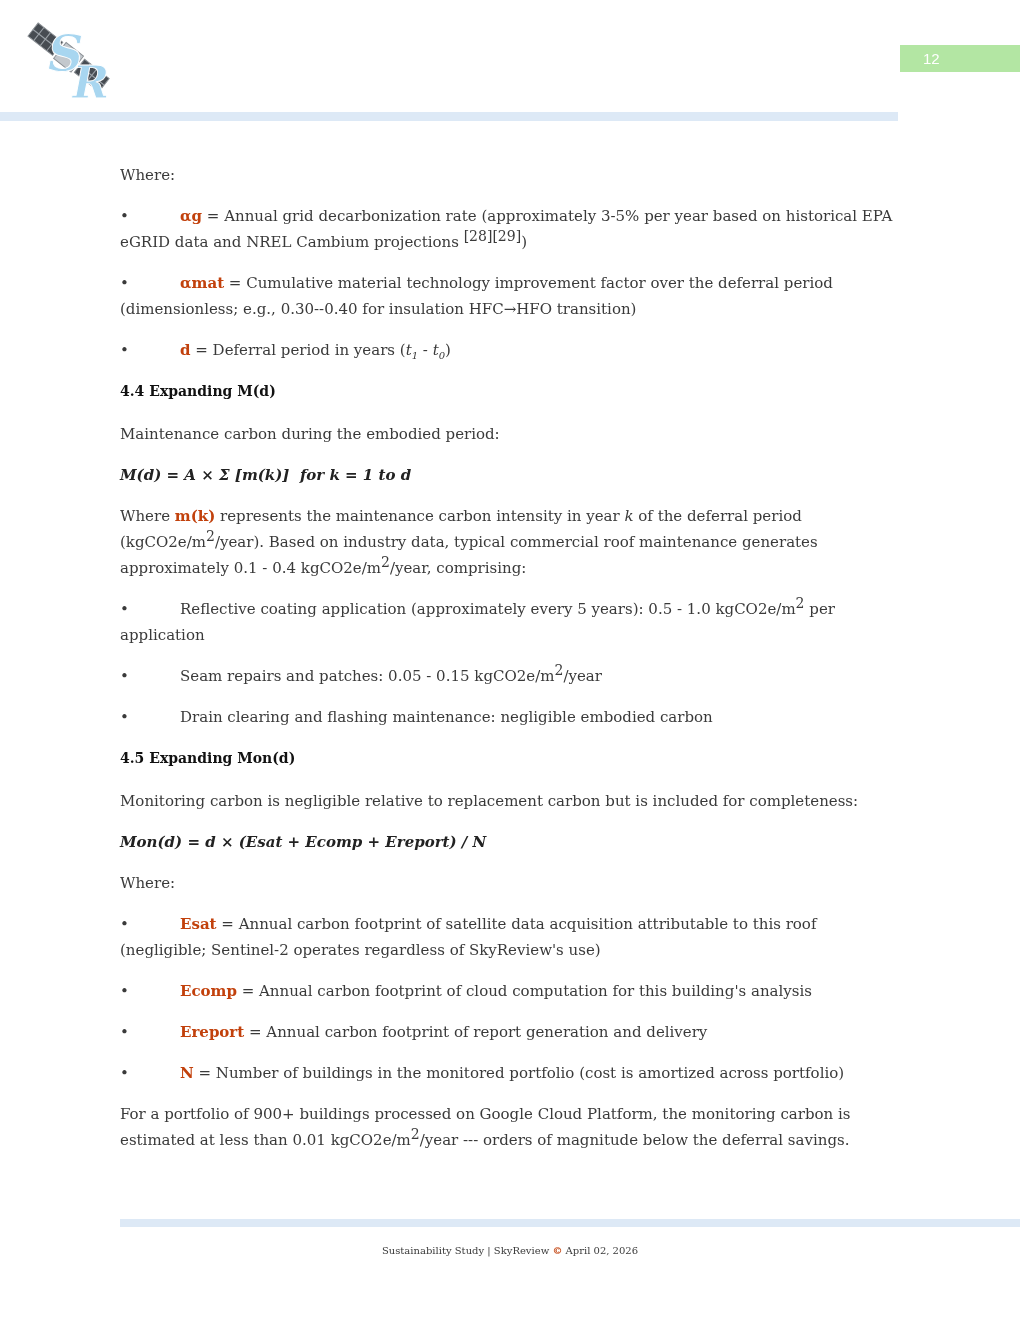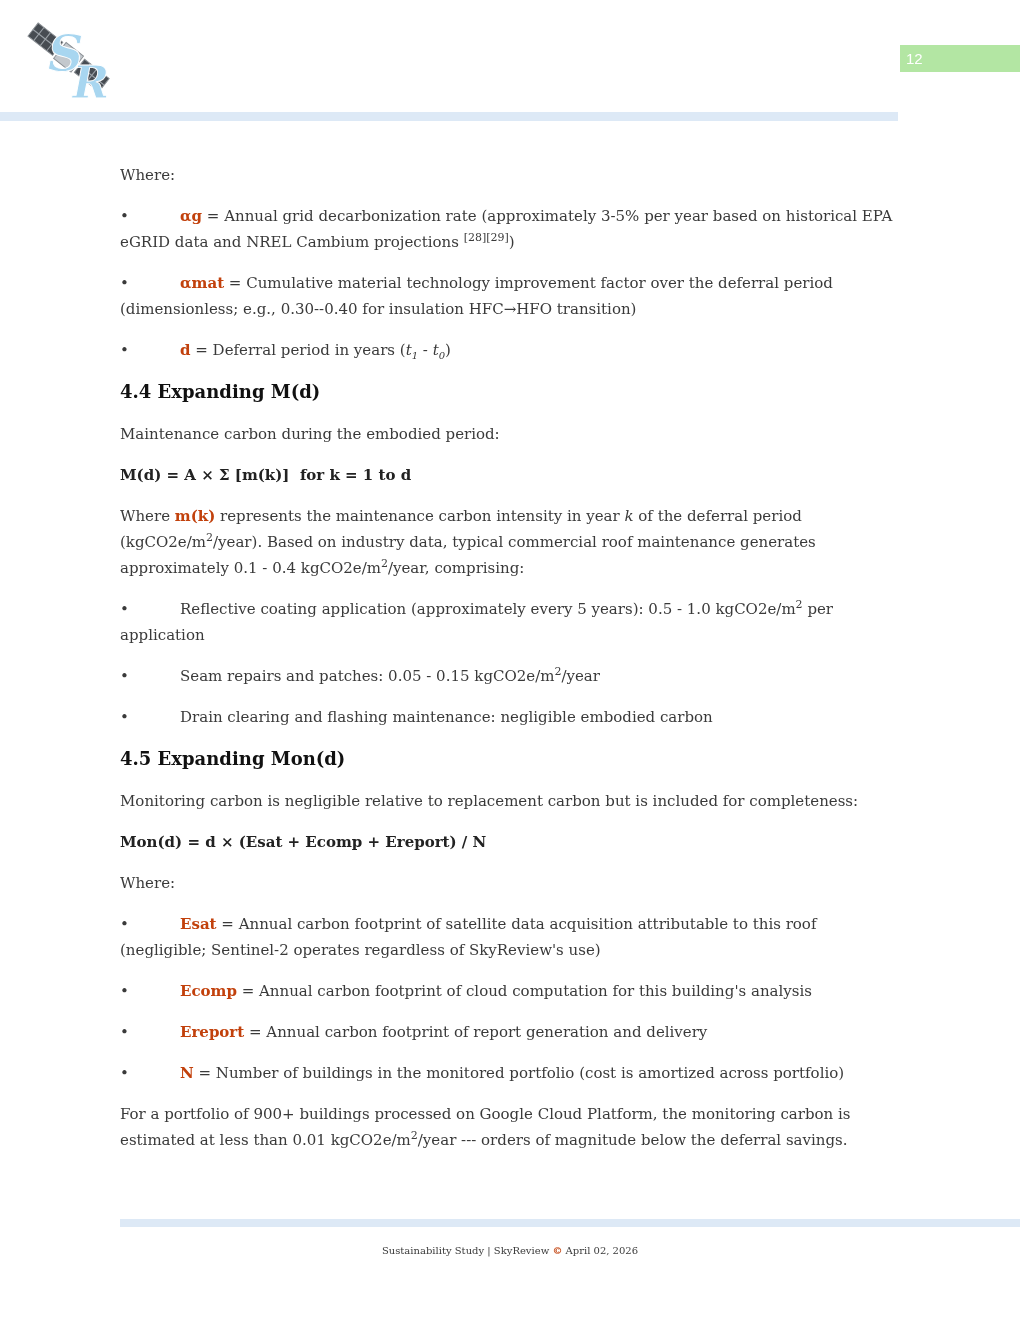--- a/index.html
+++ b/index.html
@@ -1,31 +1,31 @@
 <!DOCTYPE html>
 <html style="--badge-green: #b3e6a3; --rule-blue: #dde9f6; --body-text: #3a3a3a;"><head>
 <meta charset="utf-8">
 <style>
   html,body{margin:0;padding:0;background:#fff;}
   .page{position:relative;width:1020px;height:1320px;background:#ffffff;overflow:hidden;
         font-family:"DejaVu Serif",serif;}
   .logo{position:absolute;left:22px;top:12px;width:92px;height:92px;}
   .badge{position:absolute;left:900px;top:45px;width:120px;height:27px;box-sizing:border-box;
-         background:var(--badge-green,#b3e6a3);color:#fff;padding-left:6px;
+         background:var(--badge-green,#b3e6a3);color:#fff;padding-left:23px;
          font:15px/27px "Liberation Sans",sans-serif;}
   .rule{position:absolute;background:var(--rule-blue,#dde9f6);}
   .rule-top{left:0;top:112px;width:898px;height:9px;}
   .rule-bottom{left:120px;top:1219px;width:900px;height:8px;}
   .doc{position:absolute;left:120px;top:162px;width:783px;
        font-size:15px;line-height:26px;color:var(--body-text,#3a3a3a);}
   .doc p,.doc h2{margin:0 0 15px 0;font-weight:normal;}
-  .blk.heading{font-size:18px;line-height:27px;font-weight:bold;color:#111;margin:12px 0 16px 0;}
-  .blk.formula{font-weight:bold;color:#222;}
+  .blk.heading{font-size:14px;line-height:27px;font-weight:bold;color:#111;margin:12px 0 16px 0;}
+  .blk.formula{font-weight:bold;color:#222;font-style:italic;}
   .blt{display:inline-block;width:60px;}
-  .sup{vertical-align:super;font-size:11px;line-height:0;}
+  .sup{vertical-align:super;font-size:14px;line-height:0;}
   .sub{vertical-align:sub;font-size:10px;line-height:0;}
   .seg-b{font-weight:bold;color:#c2410c;}
   .seg-i{font-style:italic;}
   .footer-text{position:absolute;left:0;top:1238px;width:1020px;text-align:center;
                font-size:10px;line-height:26px;color:var(--body-text,#3a3a3a);}
 </style>
 </head>
 <body>
 
 <div class="page">

